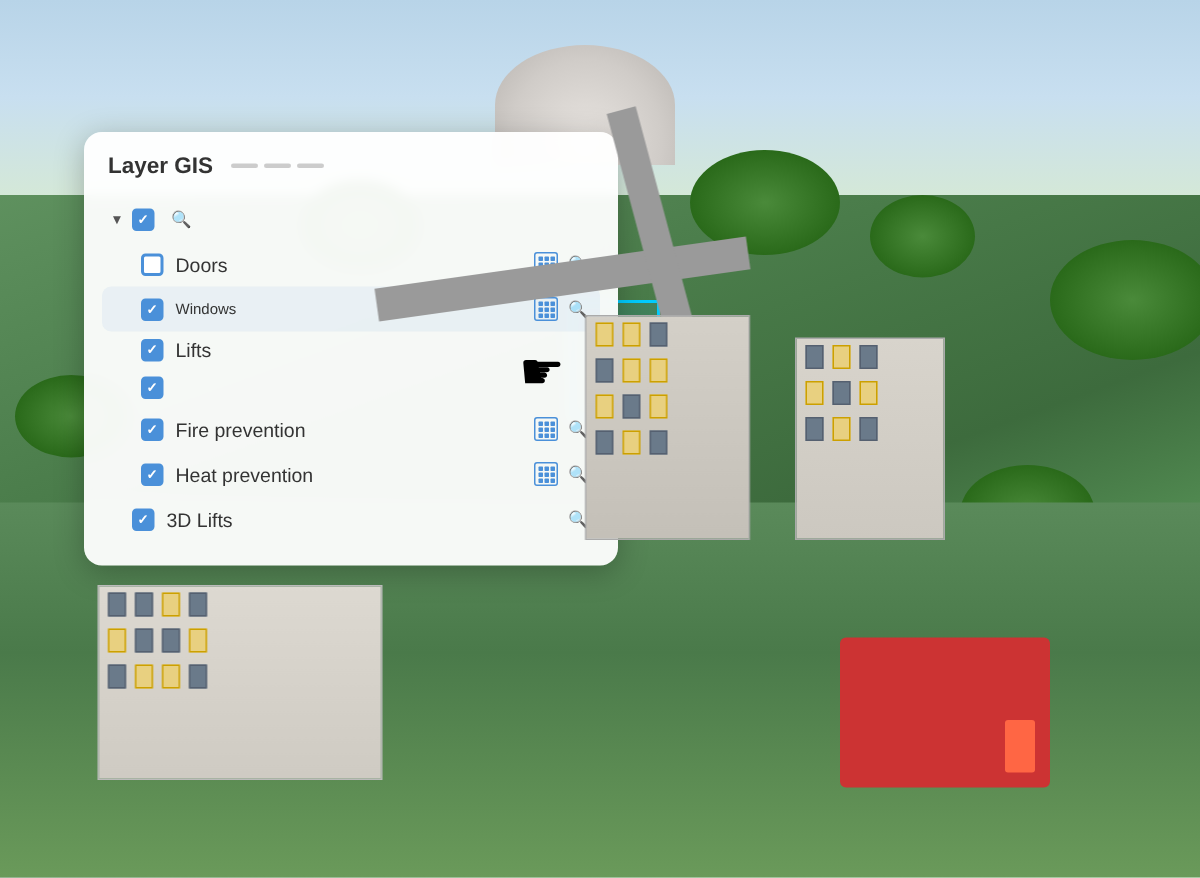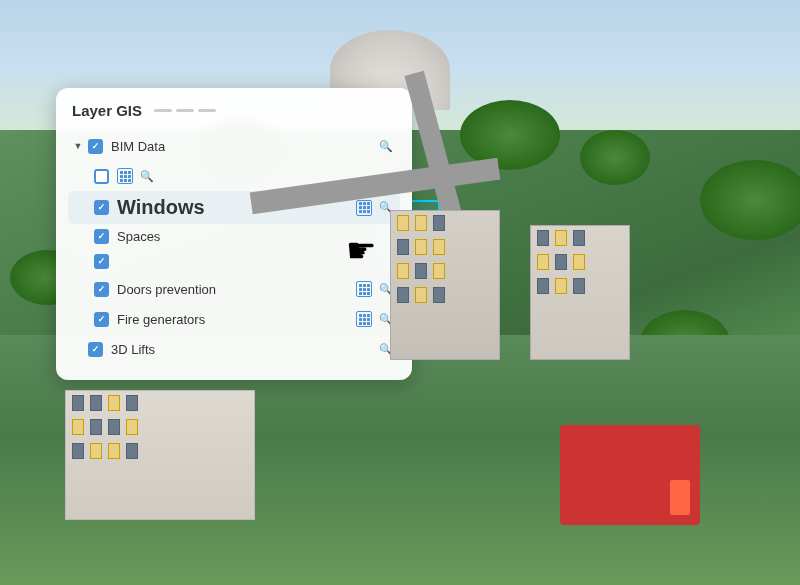--- a/index.html
+++ b/index.html
@@ -161,22 +161,22 @@
       line-height: 1;
     }
 
     .layer-name {
       flex: 1;
       font-size: 13px;
       color: #333;
     }
 
     .layer-name.bold {
-      font-weight: 700;
-      font-size: 20px;
+      font-weight: 400;
+      font-size: 10px;
     }
 
     .layer-icons {
       display: flex;
       gap: 4px;
       align-items: center;
     }
 
     .icon-btn {
       width: 20px;
@@ -345,28 +345,28 @@
     </div>
   </div>
 
   <ul class="layer-list">
 
     <li class="layer-item parent">
       <span class="chevron">▼</span>
       <span class="checkbox">
         <span class="checkbox-check">✓</span>
       </span>
-      <span class="layer-name">BIM Data</span>
       <div class="layer-icons">
         <span class="icon-btn mag-icon">🔍</span>
       </div>
     </li>
 
     <li class="layer-item child">
       <span class="checkbox unchecked"></span>
+      <span class="layer-name">Doors</span>
       <div class="layer-icons">
         <div class="table-icon">
           <div class="table-icon-cell"></div>
             <div class="table-icon-cell"></div>
             <div class="table-icon-cell"></div>
           <div class="table-icon-cell"></div>
             <div class="table-icon-cell"></div>
             <div class="table-icon-cell"></div>
           <div class="table-icon-cell"></div>
             <div class="table-icon-cell"></div>
@@ -396,57 +396,57 @@
         <span class="icon-btn mag-icon">🔍</span>
 
         <div style="position:absolute;bottom:-52px;left:-10px;font-size:34px;pointer-events:none;z-index:10;">☛</div>
       </div>
     </li>
 
     <li class="layer-item child">
       <span class="checkbox">
         <span class="checkbox-check">✓</span>
       </span>
-      <span class="layer-name">Spaces</span>
+      <span class="layer-name">Lifts</span>
       <div class="layer-icons"></div>
     </li>
 
     <li class="layer-item child">
       <span class="checkbox">
         <span class="checkbox-check">✓</span>
       </span>
       <div class="layer-icons"></div>
     </li>
 
     <li class="layer-item child">
       <span class="checkbox">
         <span class="checkbox-check">✓</span>
       </span>
-      <span class="layer-name">Doors prevention</span>
+      <span class="layer-name">Fire prevention</span>
       <div class="layer-icons">
         <div class="table-icon">
           <div class="table-icon-cell"></div>
             <div class="table-icon-cell"></div>
             <div class="table-icon-cell"></div>
           <div class="table-icon-cell"></div>
             <div class="table-icon-cell"></div>
             <div class="table-icon-cell"></div>
           <div class="table-icon-cell"></div>
             <div class="table-icon-cell"></div>
             <div class="table-icon-cell"></div>
         </div>
         <span class="icon-btn mag-icon">🔍</span>
       </div>
     </li>
 
     <li class="layer-item child">
       <span class="checkbox">
         <span class="checkbox-check">✓</span>
       </span>
-      <span class="layer-name">Fire generators</span>
+      <span class="layer-name">Heat prevention</span>
       <div class="layer-icons">
         <div class="table-icon">
           <div class="table-icon-cell"></div>
             <div class="table-icon-cell"></div>
             <div class="table-icon-cell"></div>
           <div class="table-icon-cell"></div>
             <div class="table-icon-cell"></div>
             <div class="table-icon-cell"></div>
           <div class="table-icon-cell"></div>
             <div class="table-icon-cell"></div>

